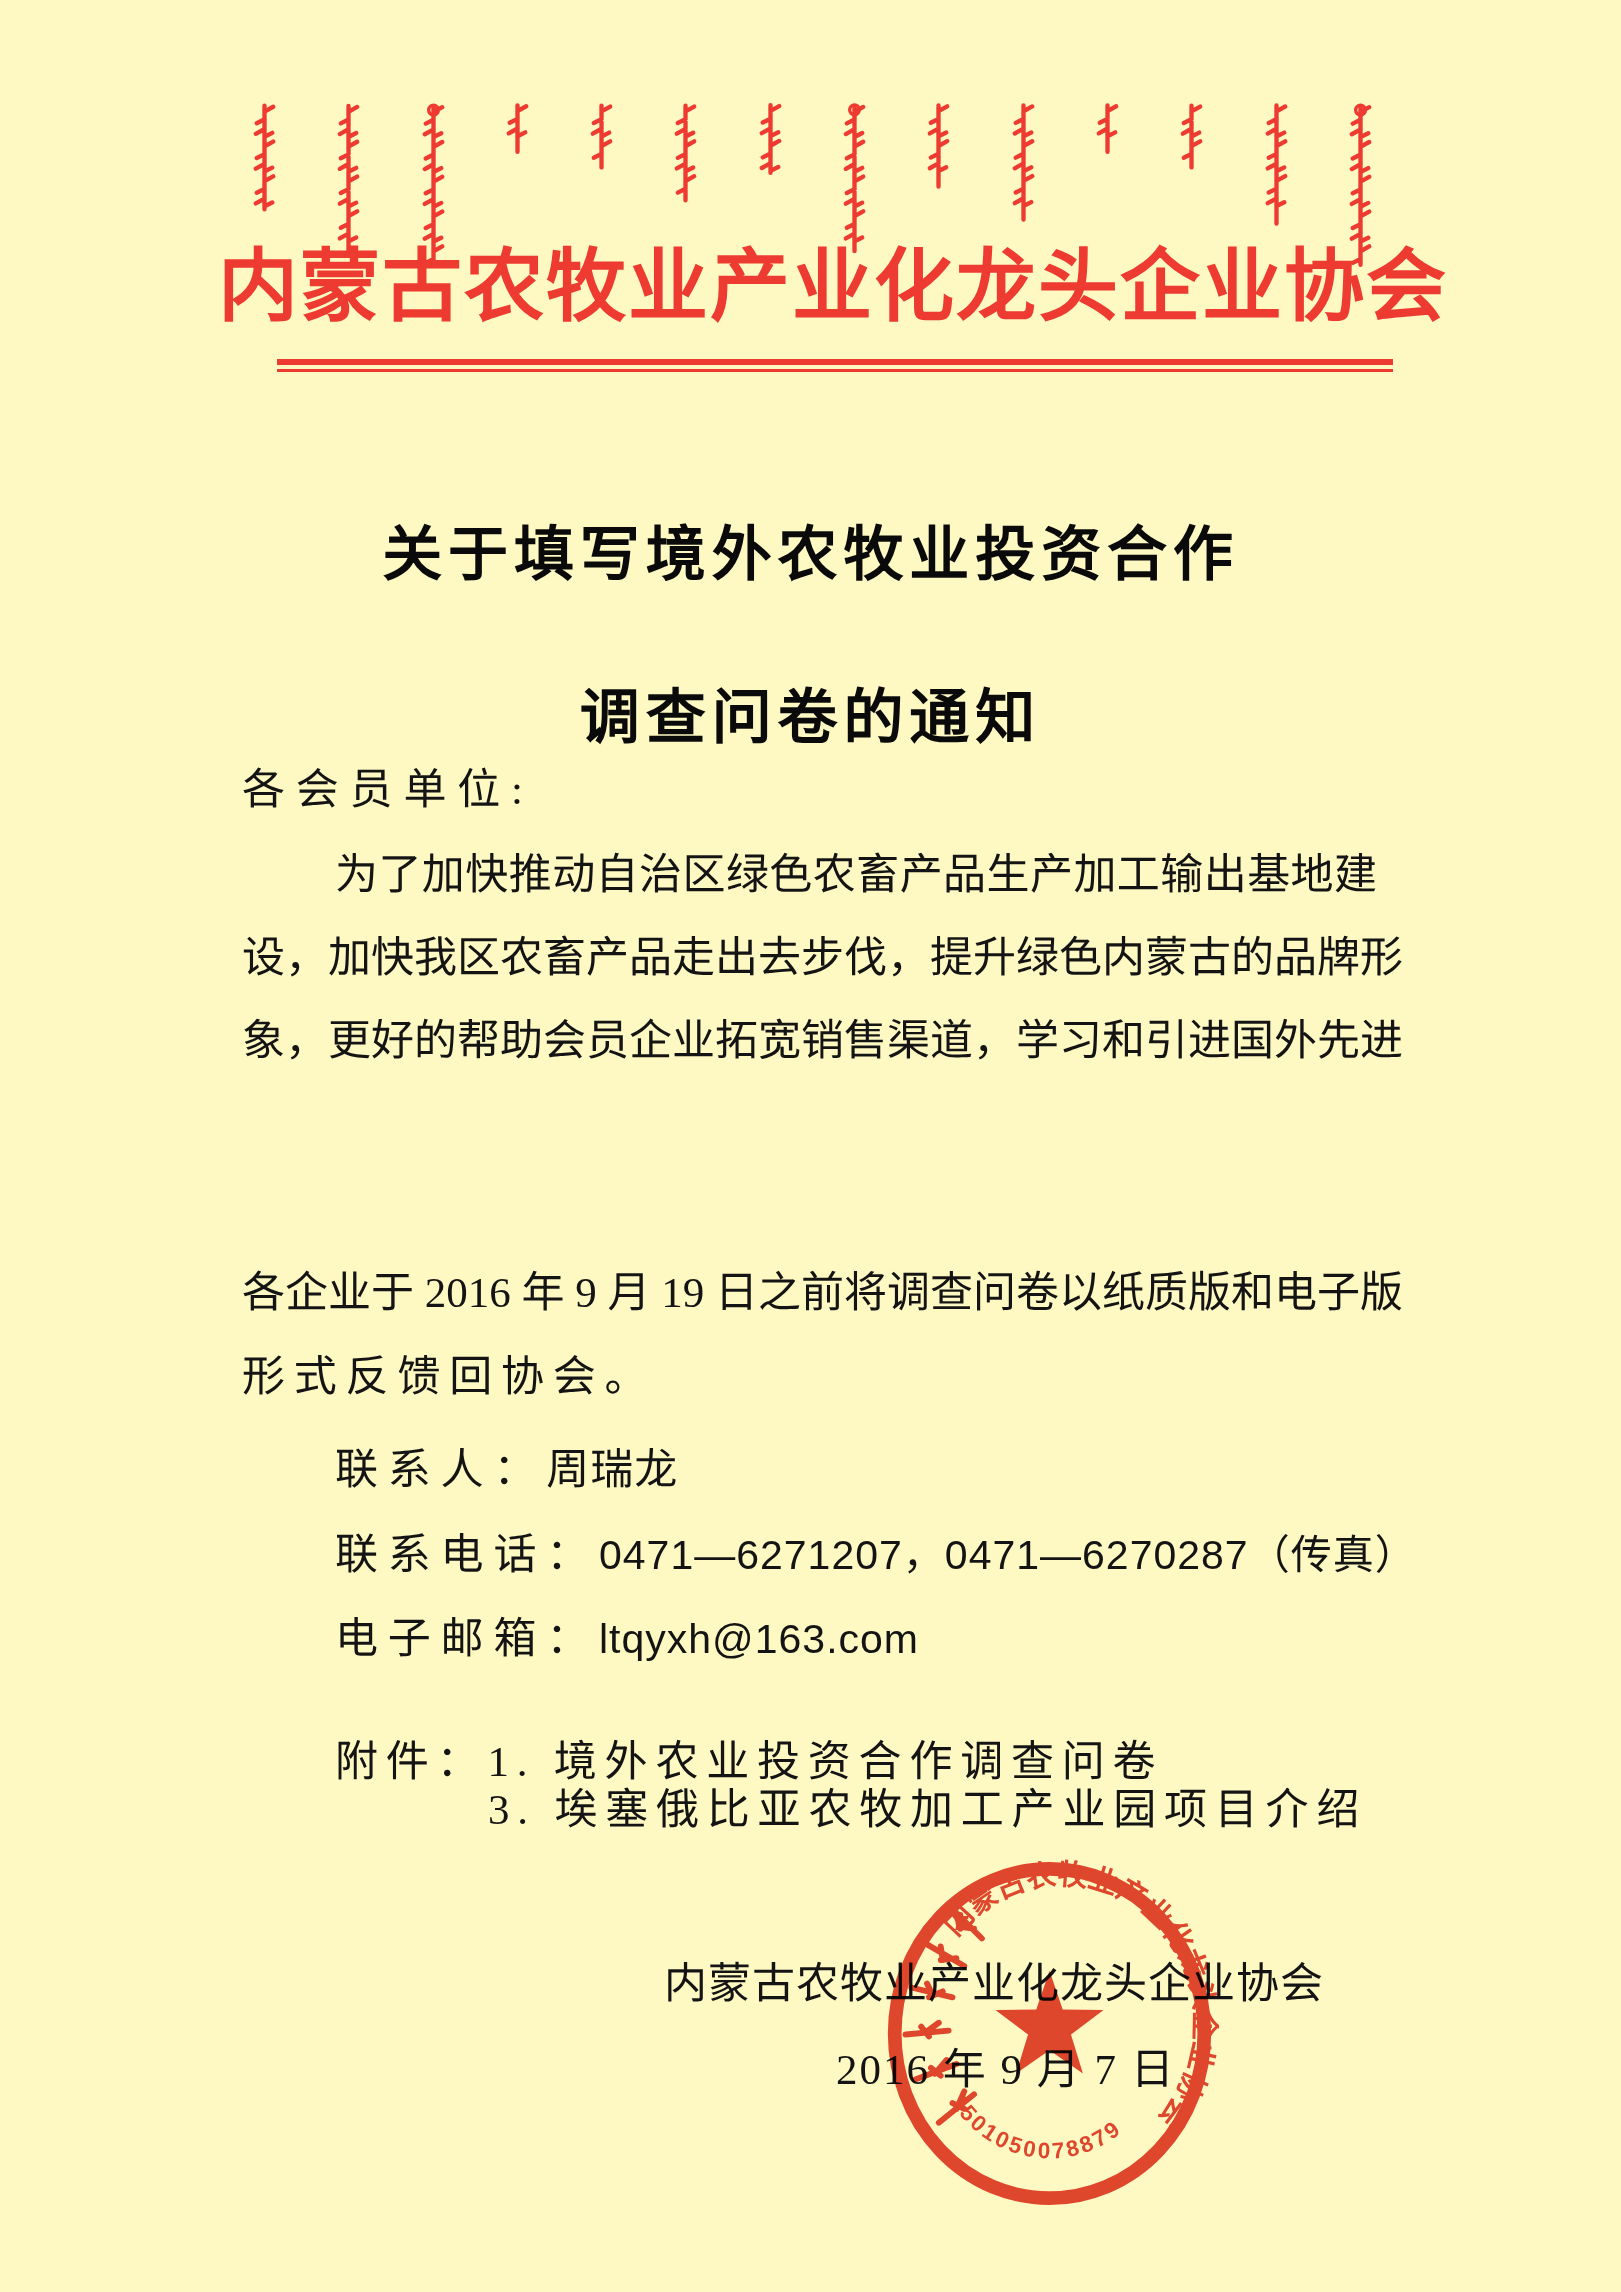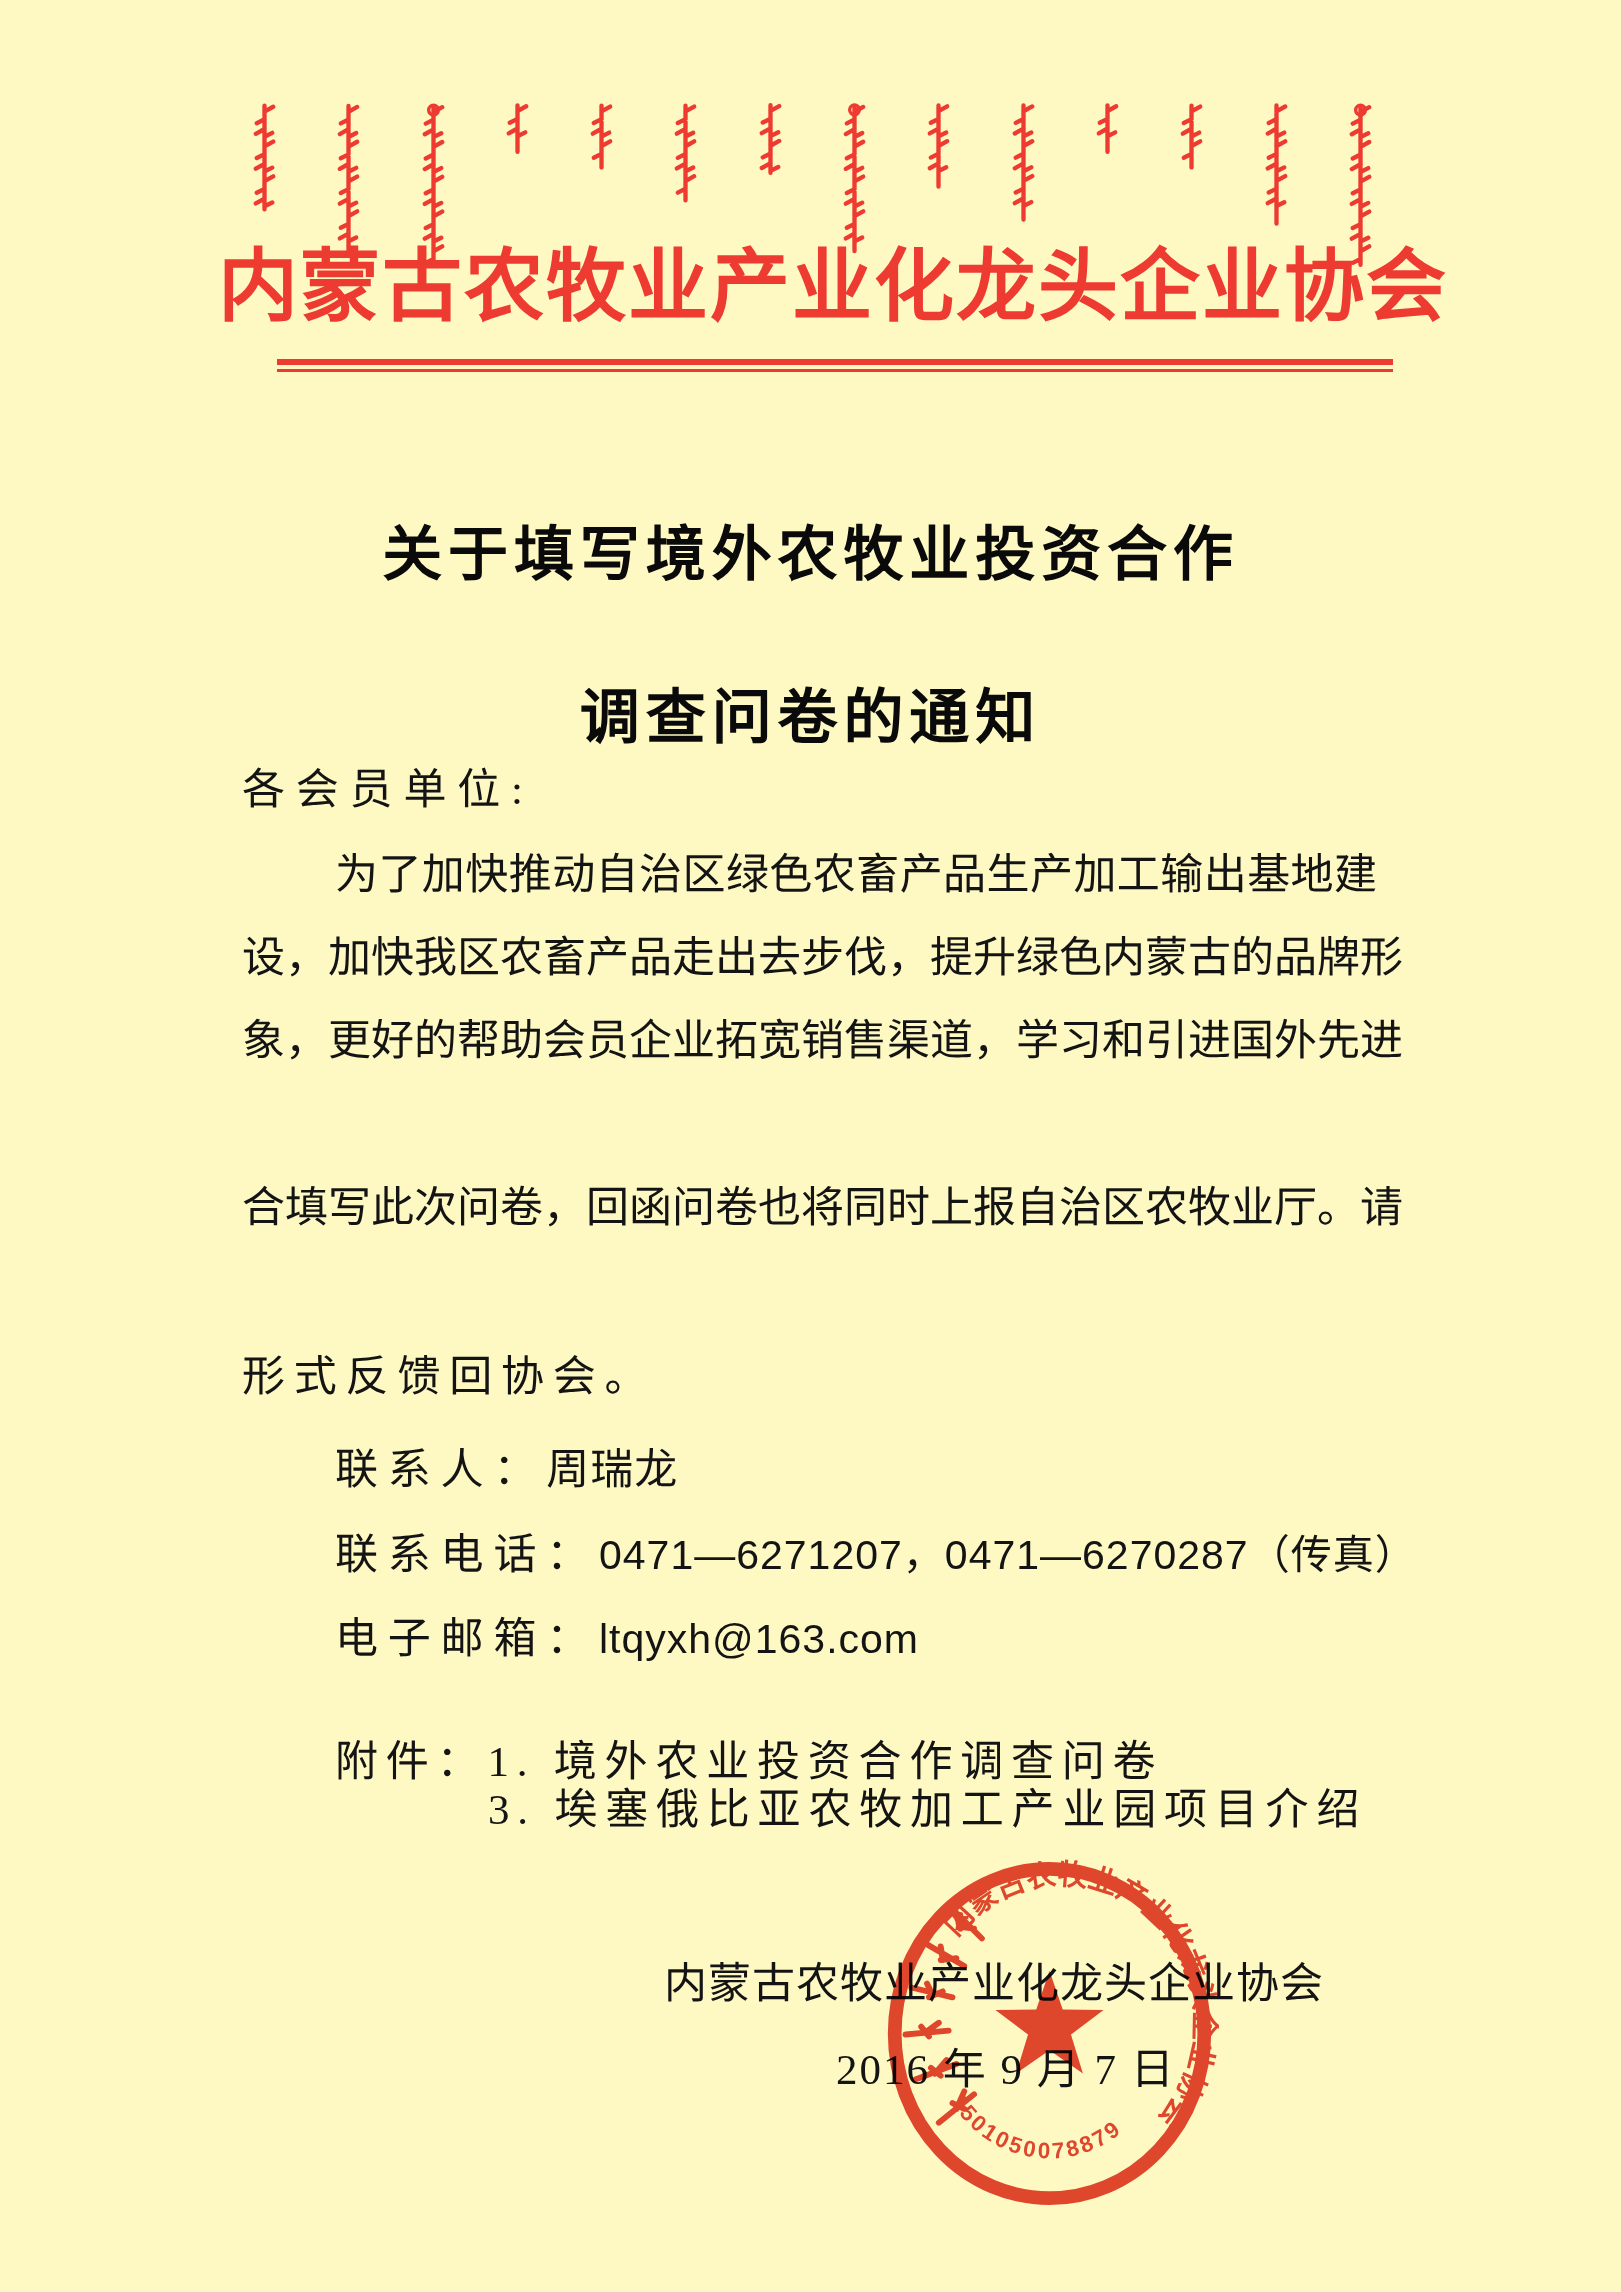--- a/index.html
+++ b/index.html
@@ -142,21 +142,21 @@
   <div class="rule-thin"></div>
 
   <div class="doc-title l1">关于填写境外农牧业投资合作</div>
   <div class="doc-title l2">调查问卷的通知</div>
 
   <div class="salutation">各会员单位:</div>
 
   <div class="bline indent" style="top:853px">为了加快推动自治区绿色农畜产品生产加工输出基地建</div>
   <div class="bline" style="top:936px">设，加快我区农畜产品走出去步伐，提升绿色内蒙古的品牌形</div>
   <div class="bline" style="top:1019px">象，更好的帮助会员企业拓宽销售渠道，学习和引进国外先进</div>
-  <div class="bline" style="top:1186px">合填写此次问卷，回函问卷也将同时上报自治区农牧业厅。请</div>
+  <div class="bline" style="top:1271px">各企业于 2016 年 9 月 19 日之前将调查问卷以纸质版和电子版</div>
   <div class="bline last" style="top:1355px">形式反馈回协会。</div>
 
   <div class="cline" style="top:1448px">
     <span class="clabel">联系人：</span><span class="cvalue">周瑞龙</span>
   </div>
   <div class="cline" style="top:1533px">
     <span class="clabel">联系电话：</span><span class="cvalue sans">0471—6271207，0471—6270287（传真）</span>
   </div>
   <div class="cline" style="top:1617px">
     <span class="clabel">电子邮箱：</span><span class="cvalue sans">ltqyxh@163.com</span>

